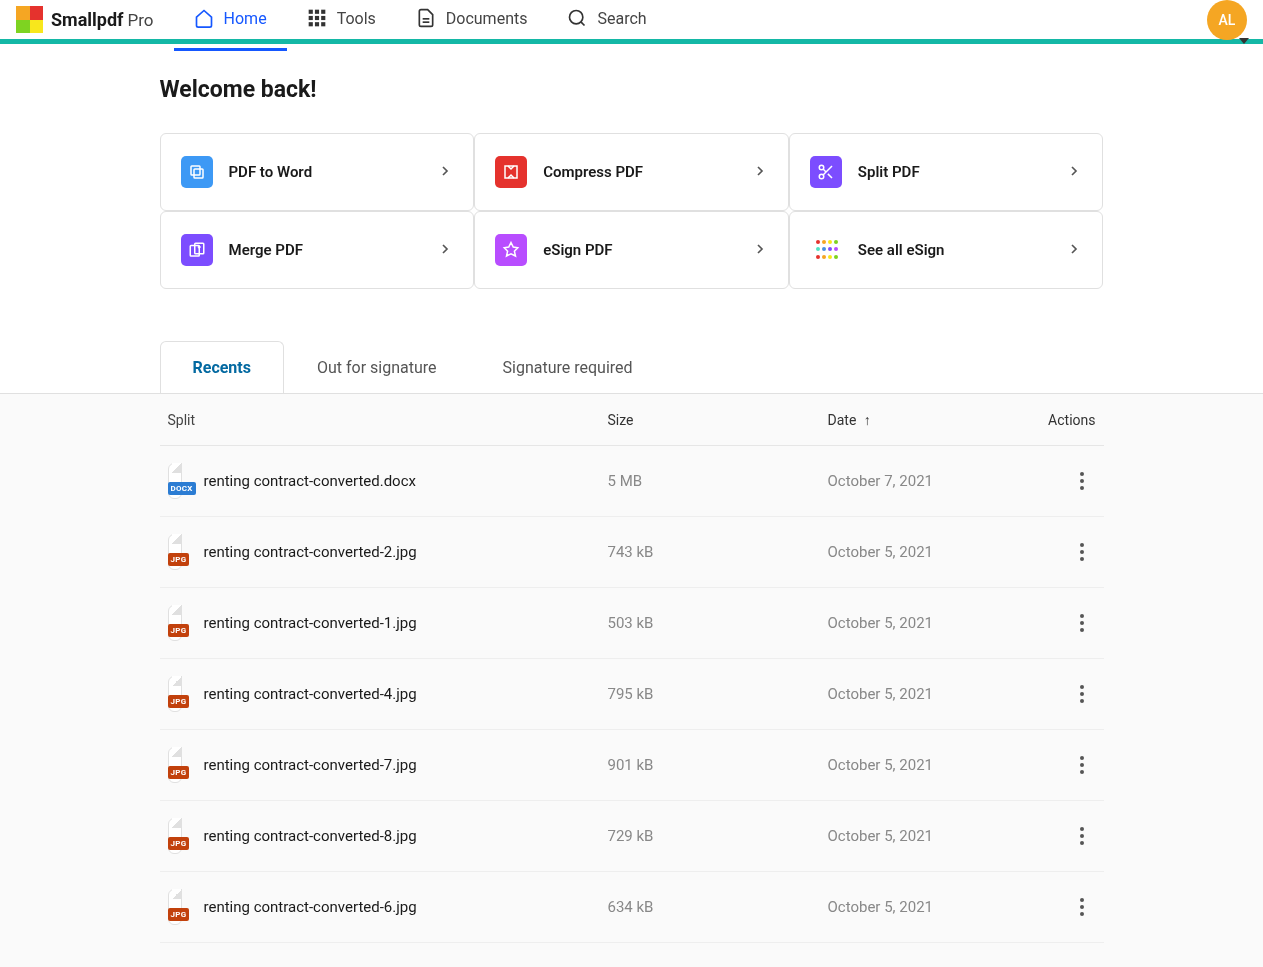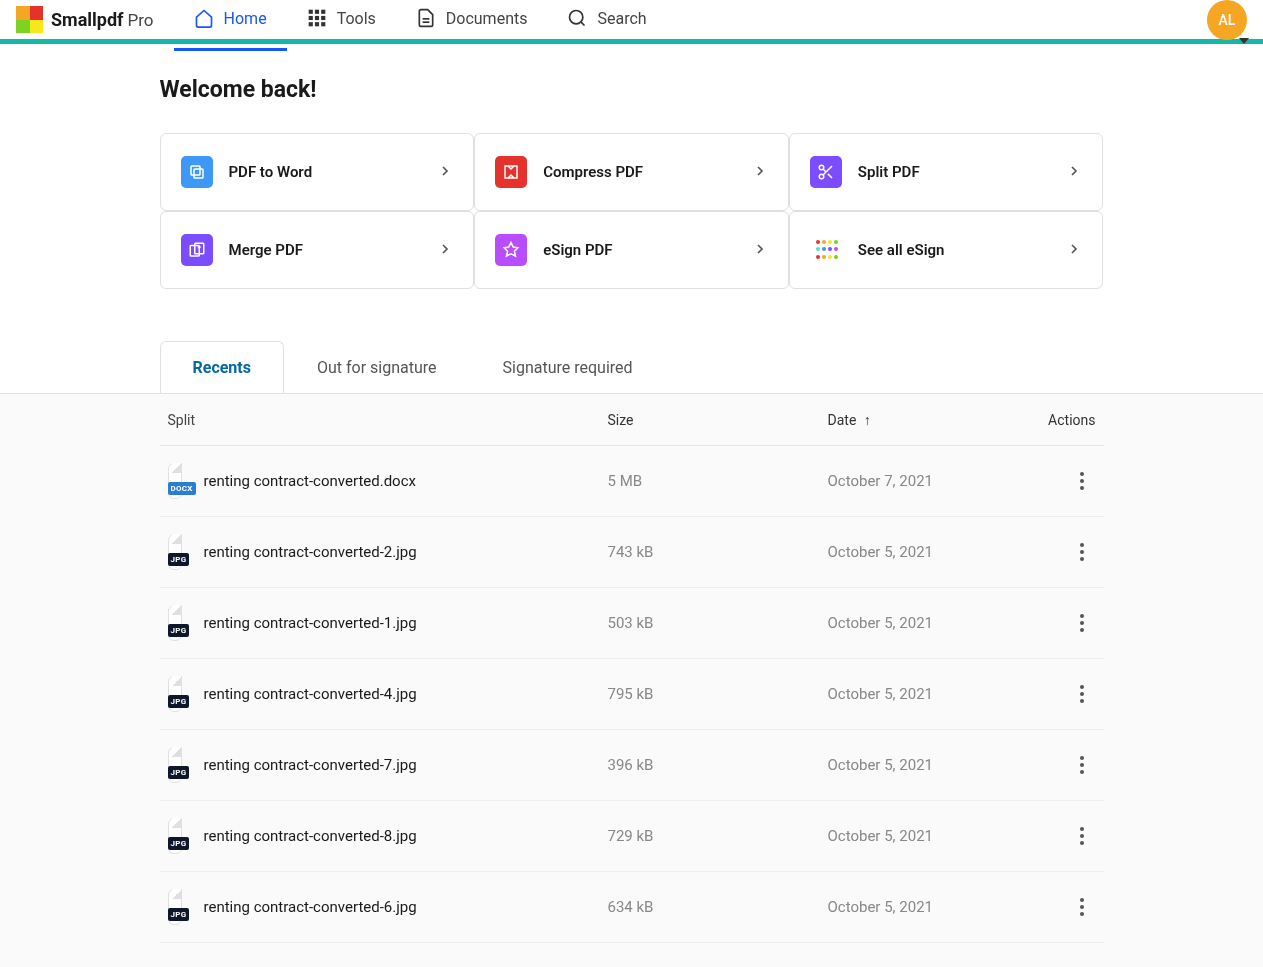--- a/index.html
+++ b/index.html
@@ -42,21 +42,21 @@
     .col-name { flex: 0 0 440px; display: flex; align-items: center; }
     .col-size { flex: 0 0 220px; color: #888; }
     .col-date { flex: 1; color: #888; }
     .col-actions { flex: 0 0 60px; text-align: right; color: #444; display: flex; justify-content: flex-end; }
     .table-head .col-size, .table-head .col-date, .table-head .col-actions { color: #333; }
     .table-row { height: 71px; border-bottom: 1px solid #eee; font-size: 15px; }
     .file-icon { width: 14px; height: 36px; border: 1px solid #e0e0e0; border-radius: 6px; position: relative; margin-right: 22px; background: #fff; }
     .file-icon::before { content: ""; position: absolute; top: -1px; right: -1px; width: 10px; height: 10px; background: linear-gradient(135deg, #fff 50%, #e0e0e0 50%); }
     .file-badge { position: absolute; bottom: 3px; left: -1px; font-size: 8px; font-weight: 700; color: #fff; padding: 2px 3px; border-radius: 2px; letter-spacing: 0.3px; }
     .file-badge.docx { background: #2b7cd3; }
-    .file-badge.jpg { background: #0f172a; }
+    .file-badge.jpg { background: #c2410c; }
     .more-btn { width: 28px; height: 28px; display: flex; align-items: center; justify-content: center; cursor: pointer; }
     .more-dots { display: flex; flex-direction: column; gap: 3px; }
     .more-dots span { width: 4px; height: 4px; background: #555; border-radius: 50%; }
     
     .sort-arrow { margin-left: 4px; }
     
     .ic-blue { background: #3d99f5; }
     .ic-red { background: #e5322d; }
     .ic-purple { background: #7c4dff; }
     .ic-purple2 { background: #7c4dff; }
@@ -323,21 +323,21 @@
       </div>
     </div>
           </div>
           <div class="table-row">
     <div class="col-name">
       <div class="file-icon">
         <span class="file-badge jpg">JPG</span>
       </div>
       <span>renting contract-converted-7.jpg</span>
     </div>
-    <div class="col-size">396 kB</div>
+    <div class="col-size">901 kB</div>
     <div class="col-date">October 5, 2021</div>
     <div class="col-actions">
       <div class="more-btn">
         <div class="more-dots">
                   <span></span>
                   <span></span>
                   <span></span>
                 </div>
       </div>
     </div>

